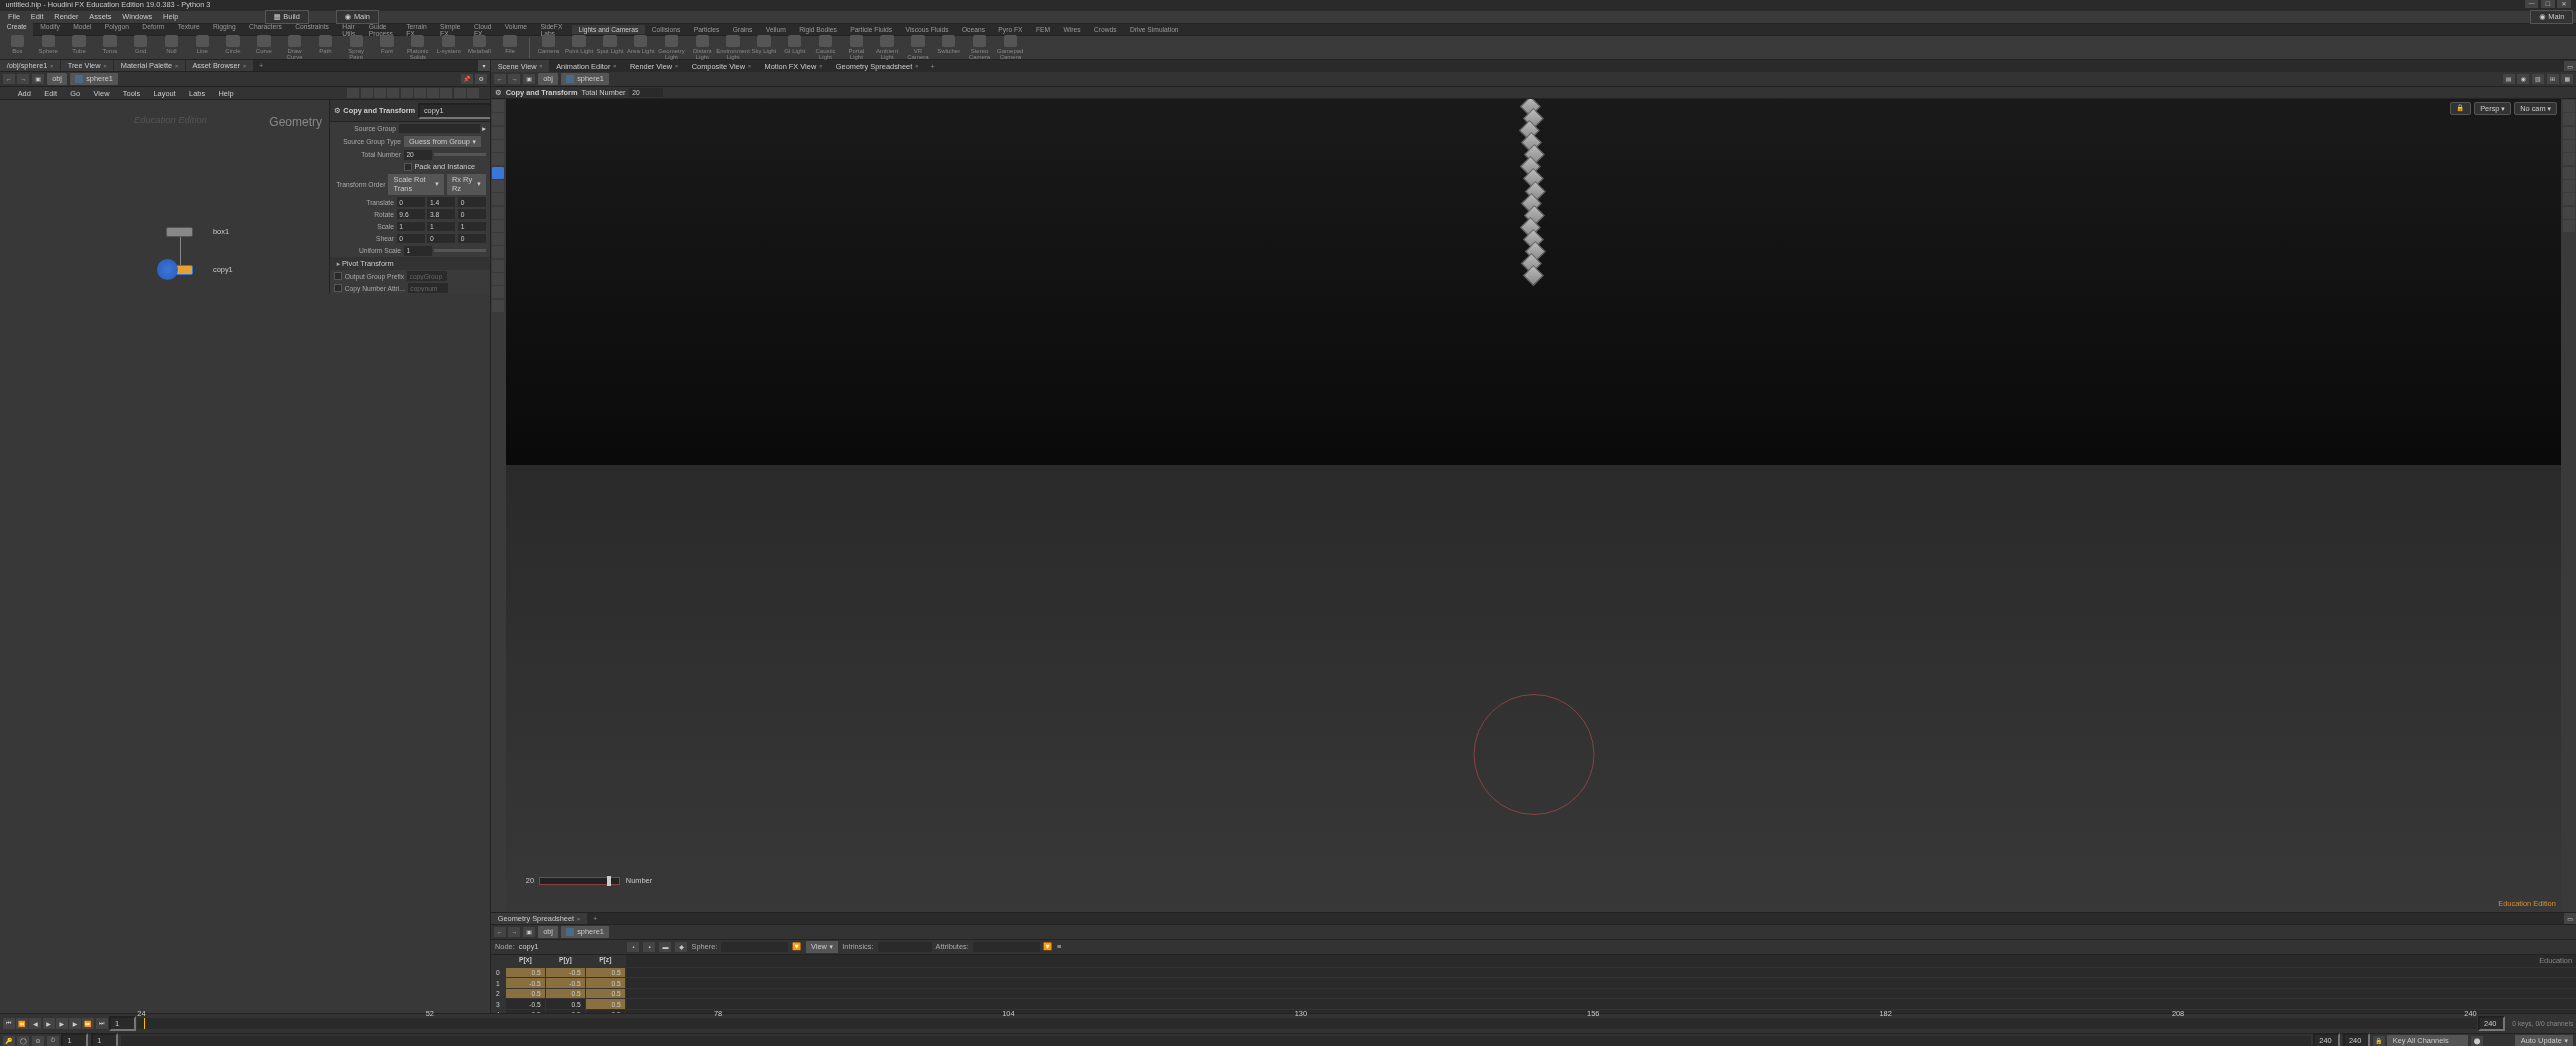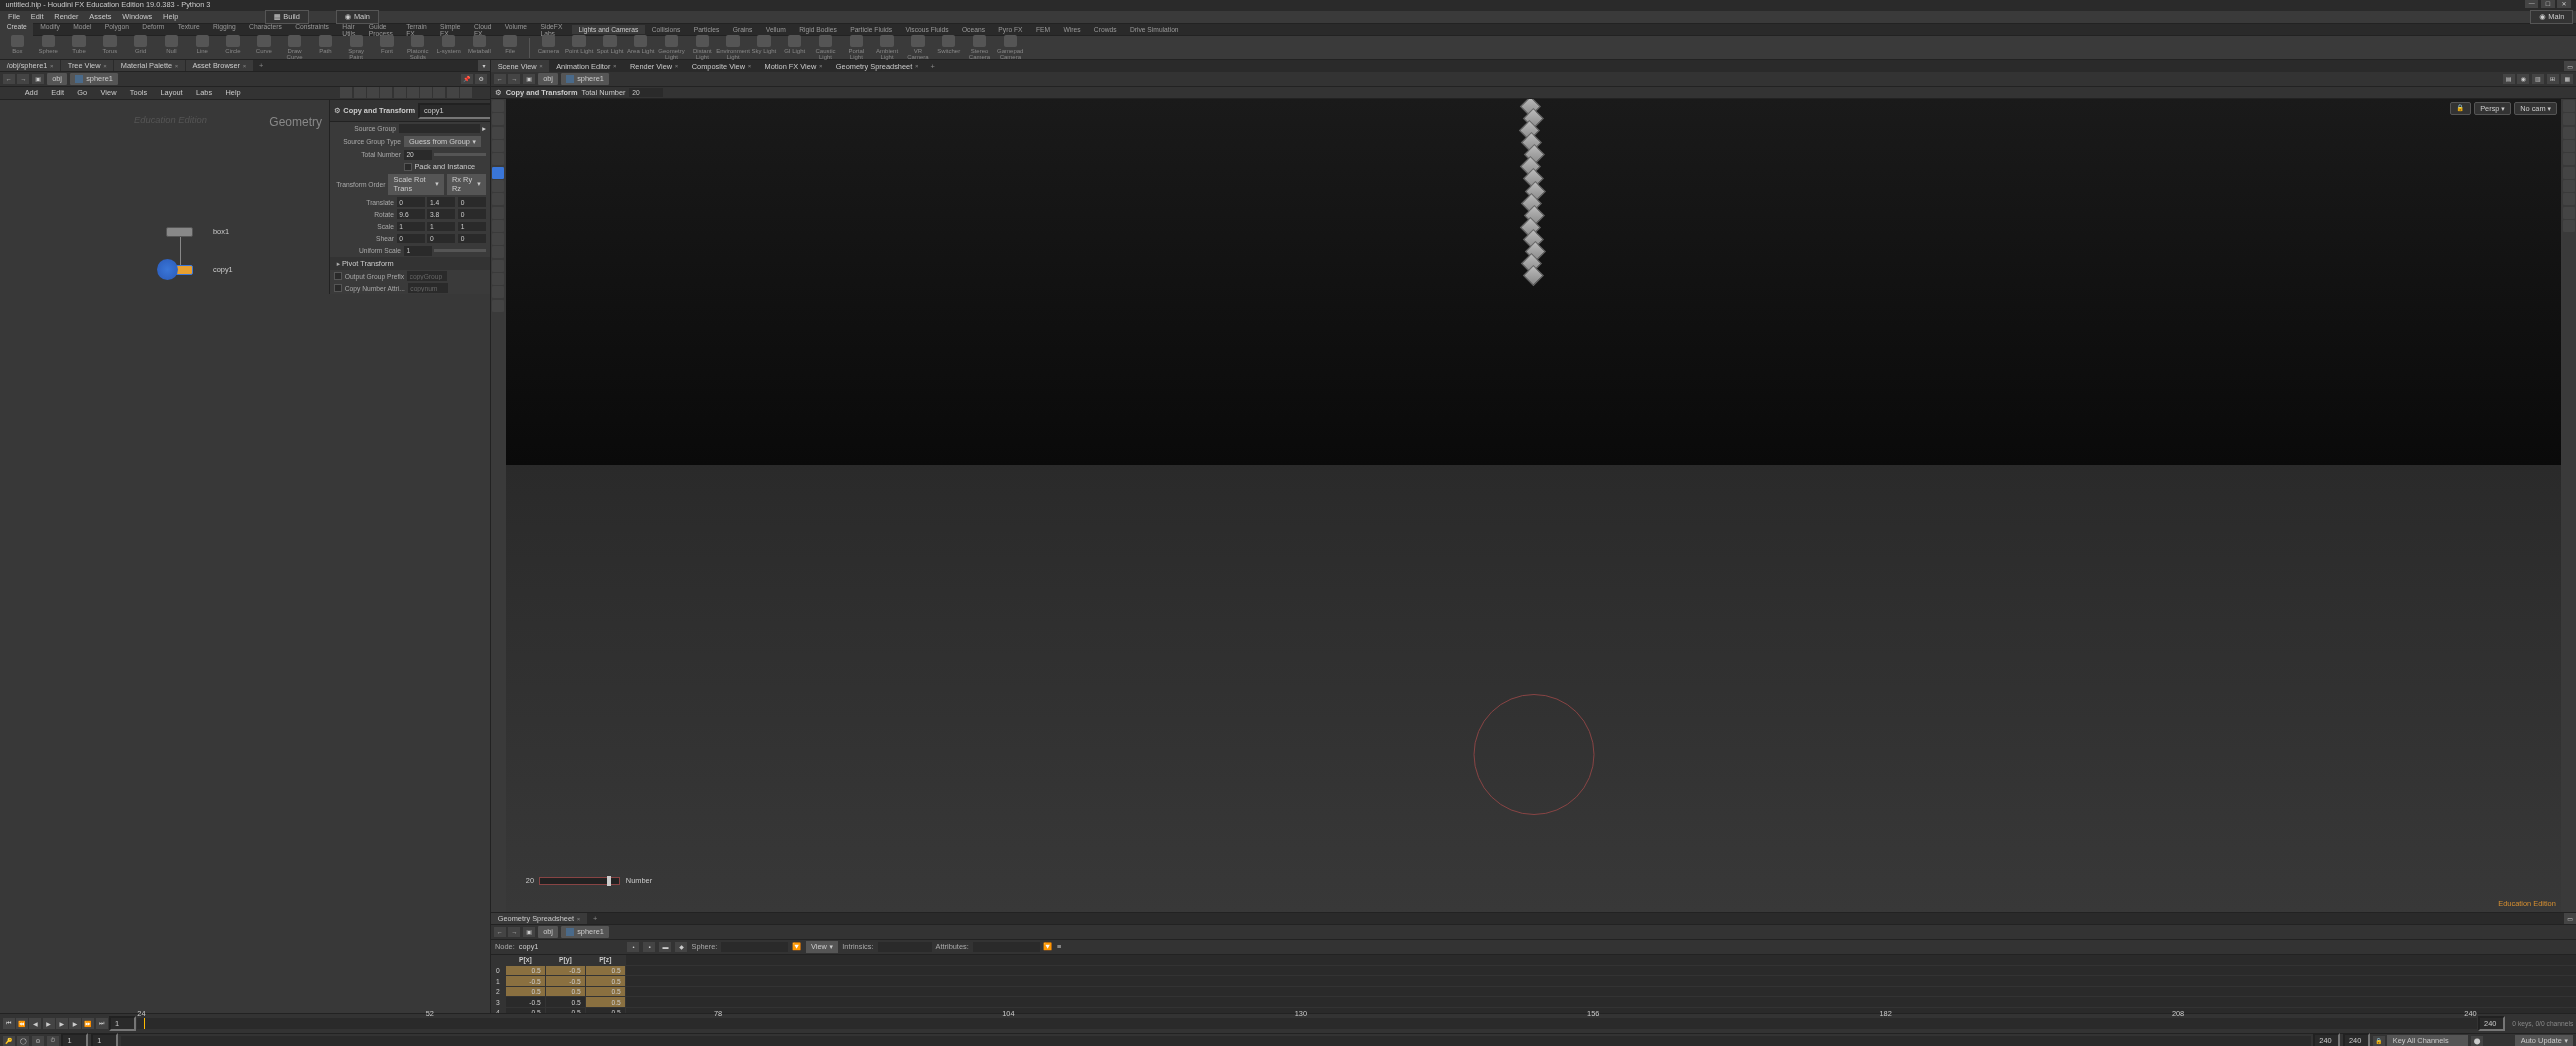--- a/index.html
+++ b/index.html
@@ -24,21 +24,21 @@
 .left-panel{width:491px;display:flex;flex-direction:column;border-right:0.7px solid #222}
 .right-panel{flex:1;display:flex;flex-direction:column}
 .tab-row{background:#2a2a2a;height:12px;display:flex;align-items:center;border-bottom:0.7px solid #222}
 .tab{padding:1.3px 6.7px;background:#3a3a3a;margin-right:0.7px;cursor:pointer;font-size:6.7px;display:flex;align-items:center;gap:2.7px}
 .tab-close{font-size:6px;color:#888}
 .tab-add{padding:1.3px 5.4px;cursor:pointer;color:#888}
 .path-row{background:#333;height:14.8px;display:flex;align-items:center;padding:0 2.7px;gap:2.7px;border-bottom:0.7px solid #222}
 .path-btn{width:12px;height:10.7px;background:#444;display:flex;align-items:center;justify-content:center;font-size:6px}
 .path-crumb{background:#555;padding:1.3px 5.4px;border-radius:1.3px;display:flex;align-items:center;gap:2.7px}
 .path-icon{width:8px;height:8px;background:#4a6a8a}
-.submenu{background:#333;height:13.4px;display:flex;align-items:flex-start;padding:0 18px;border-bottom:0.7px solid #222}
+.submenu{background:#333;height:13.4px;display:flex;align-items:center;padding:0 11px;border-bottom:0.7px solid #222}
 .submenu-item{padding:1.3px 6.7px;cursor:pointer}
 .submenu-icons{margin-left:auto;display:flex;gap:1.3px}
 .submenu-icon{width:12px;height:10.7px;background:#444}
 .node-area{flex:1;background:#383838;position:relative;overflow:hidden}
 .education-label{position:absolute;color:#555;font-size:9.4px;font-style:italic}
 .node{position:absolute;display:flex;align-items:center;gap:20px}
 .node-body{width:27px;height:9.4px;background:#888;border-radius:2px;border:0.7px solid #555}
 .node-body.selected{background:#e8a030;border:1.3px solid #3a76d8}
 .node-circle{position:absolute;width:21.5px;height:21.5px;border-radius:50%;background:radial-gradient(#3a76d8,#2a5ab8)}
 .node-label{color:#ccc}
@@ -617,20 +617,21 @@
         <input class="gs-input" style="width: 67px;">
         <span>🔽</span>
         <span>≡</span>
       </div>
       <div class="gs-table">
         <div class="gs-row">
           <div class="gs-cell idx hdr"></div>
           <div class="gs-cell hdr">P[x]</div>
           <div class="gs-cell hdr">P[y]</div>
           <div class="gs-cell hdr">P[z]</div>
+          <div style="flex:1;text-align:right;padding:1.3px 4px;color:#888">Education</div>
         </div>
         <div id="gs-rows">
             <div class="gs-row">
               <div class="gs-cell idx">0</div>
               <div class="gs-cell hl">0.5</div>
               <div class="gs-cell hl">-0.5</div>
               <div class="gs-cell hl">0.5</div>
             </div>
             <div class="gs-row">
               <div class="gs-cell idx">1</div>

